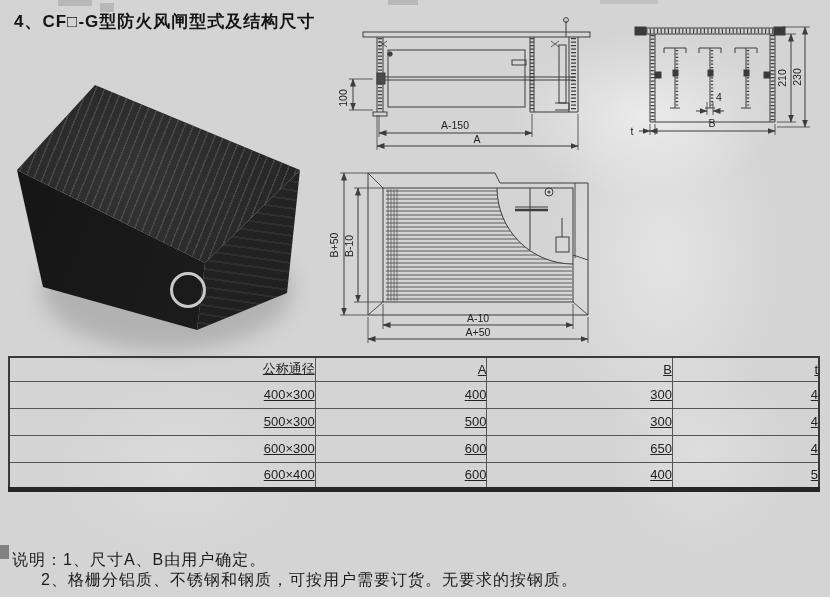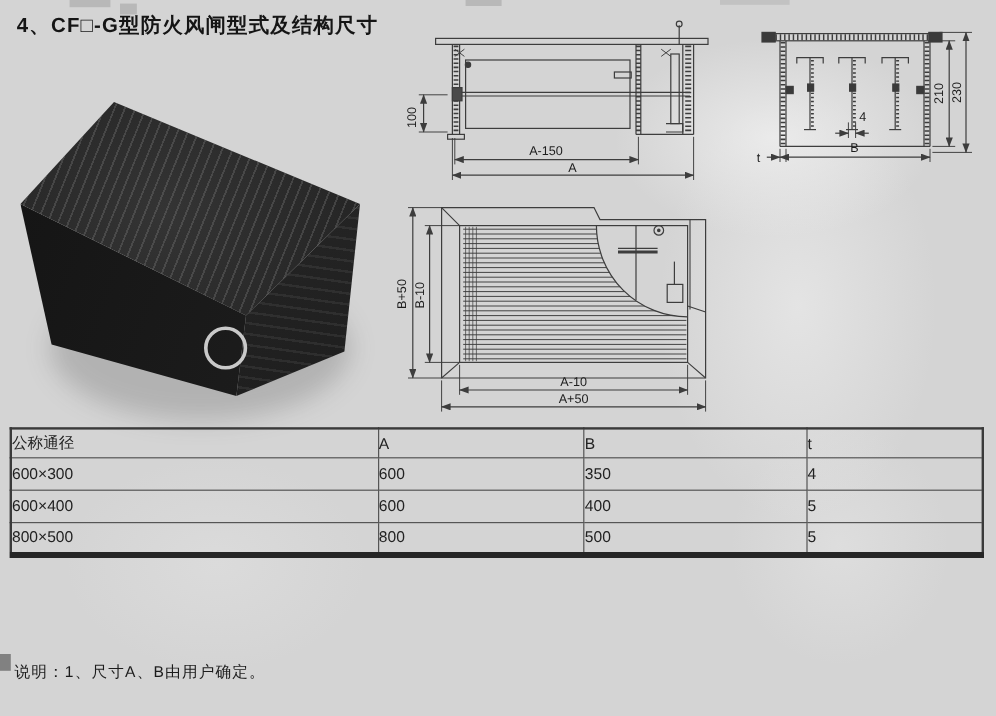--- a/index.html
+++ b/index.html
@@ -46,27 +46,27 @@
   .dwg-end  {left:623px;top:14px;}
   .dwg-front{left:328px;top:158px;}
   svg text{font-family:"Liberation Sans","DejaVu Sans",sans-serif;font-size:10.5px;fill:#1e1e1e;}
   
   table.dims{
     position:absolute;left:8px;top:356px;width:812px;
     border-collapse:collapse;table-layout:fixed;
     border:2px solid #3a3a3a;border-bottom:5px solid #262626;
   }
   table.dims th,table.dims td{
-    border:1px solid #555;font-weight:normal;text-align:left;
-    font-size:13px;color:#222;padding:0;
+    border:1px solid #555;font-weight:normal;text-align:right;
+    font-size:13px;color:#222;padding:0;text-decoration:underline;
   }
   table.dims thead tr{height:24px;}
   table.dims tbody tr{height:27px;}
   
-  .notes{position:absolute;left:12px;top:550px;font-size:13px;color:#1c1c1c;letter-spacing:1px;}
+  .notes{position:absolute;left:12px;top:550px;font-size:16px;color:#1c1c1c;letter-spacing:1px;}
   .note-line{height:20px;line-height:20px;white-space:nowrap;}
   .note-line.indent{padding-left:29px;}
   
   .smudge{position:absolute;background:rgba(110,110,110,.28);}
   .s1{left:58px;top:0;width:34px;height:6px;}
   .s2{left:100px;top:3px;width:14px;height:9px;}
   .s3{left:388px;top:0;width:30px;height:5px;}
   .s4{left:600px;top:0;width:58px;height:4px;background:rgba(130,130,130,.22);}
   .s5{left:0;top:545px;width:9px;height:14px;background:rgba(60,60,60,.55);}
 </style>
@@ -272,39 +272,48 @@
     <thead>
       <tr>
         <th>公称通径</th>
         <th>A</th>
         <th>B</th>
         <th>t</th>
       </tr>
     </thead>
     <tbody>
       <tr>
+        <td>400×300</td>
+        <td>400</td>
+        <td>300</td>
+        <td>4</td>
+      </tr>
+      <tr>
+        <td>500×300</td>
+        <td>500</td>
+        <td>300</td>
+        <td>4</td>
+      </tr>
+      <tr>
         <td>600×300</td>
         <td>600</td>
-        <td>350</td>
+        <td>650</td>
         <td>4</td>
       </tr>
       <tr>
         <td>600×400</td>
         <td>600</td>
         <td>400</td>
         <td>5</td>
       </tr>
-      <tr>
-        <td>800×500</td>
-        <td>800</td>
-        <td>500</td>
-        <td>5</td>
-      </tr>
     </tbody>
   </table>
 
   <div class="notes">
     <div class="note-line">
       <span>说明：</span><span>1、尺寸A、B由用户确定。</span>
     </div>
+    <div class="note-line indent">
+      <span>2、格栅分铝质、不锈钢和钢质，可按用户需要订货。无要求的按钢质。</span>
+    </div>
   </div>
 
 </div>
 
 </body></html>

